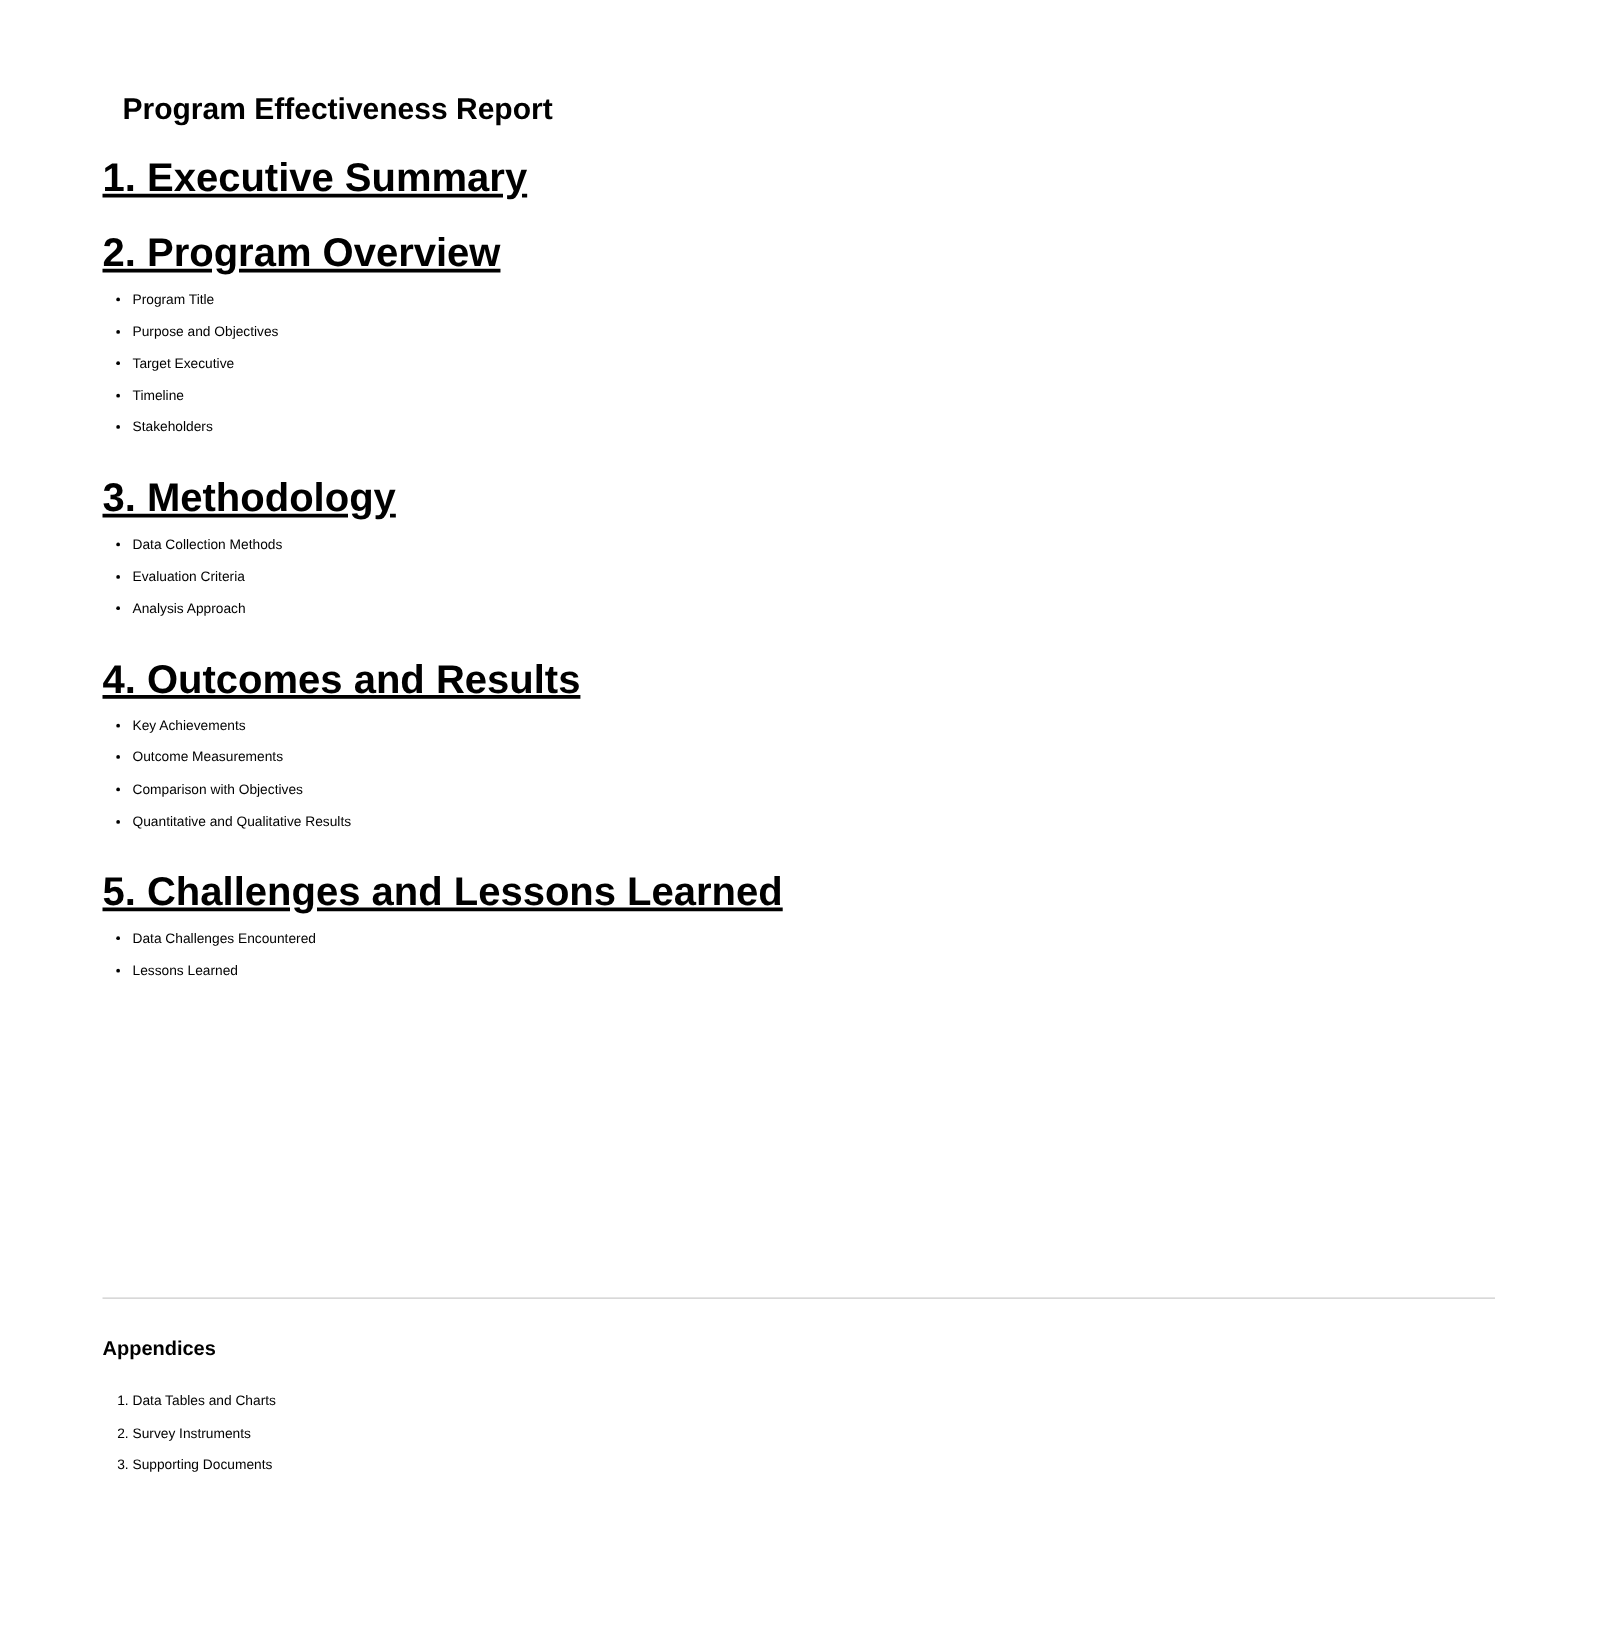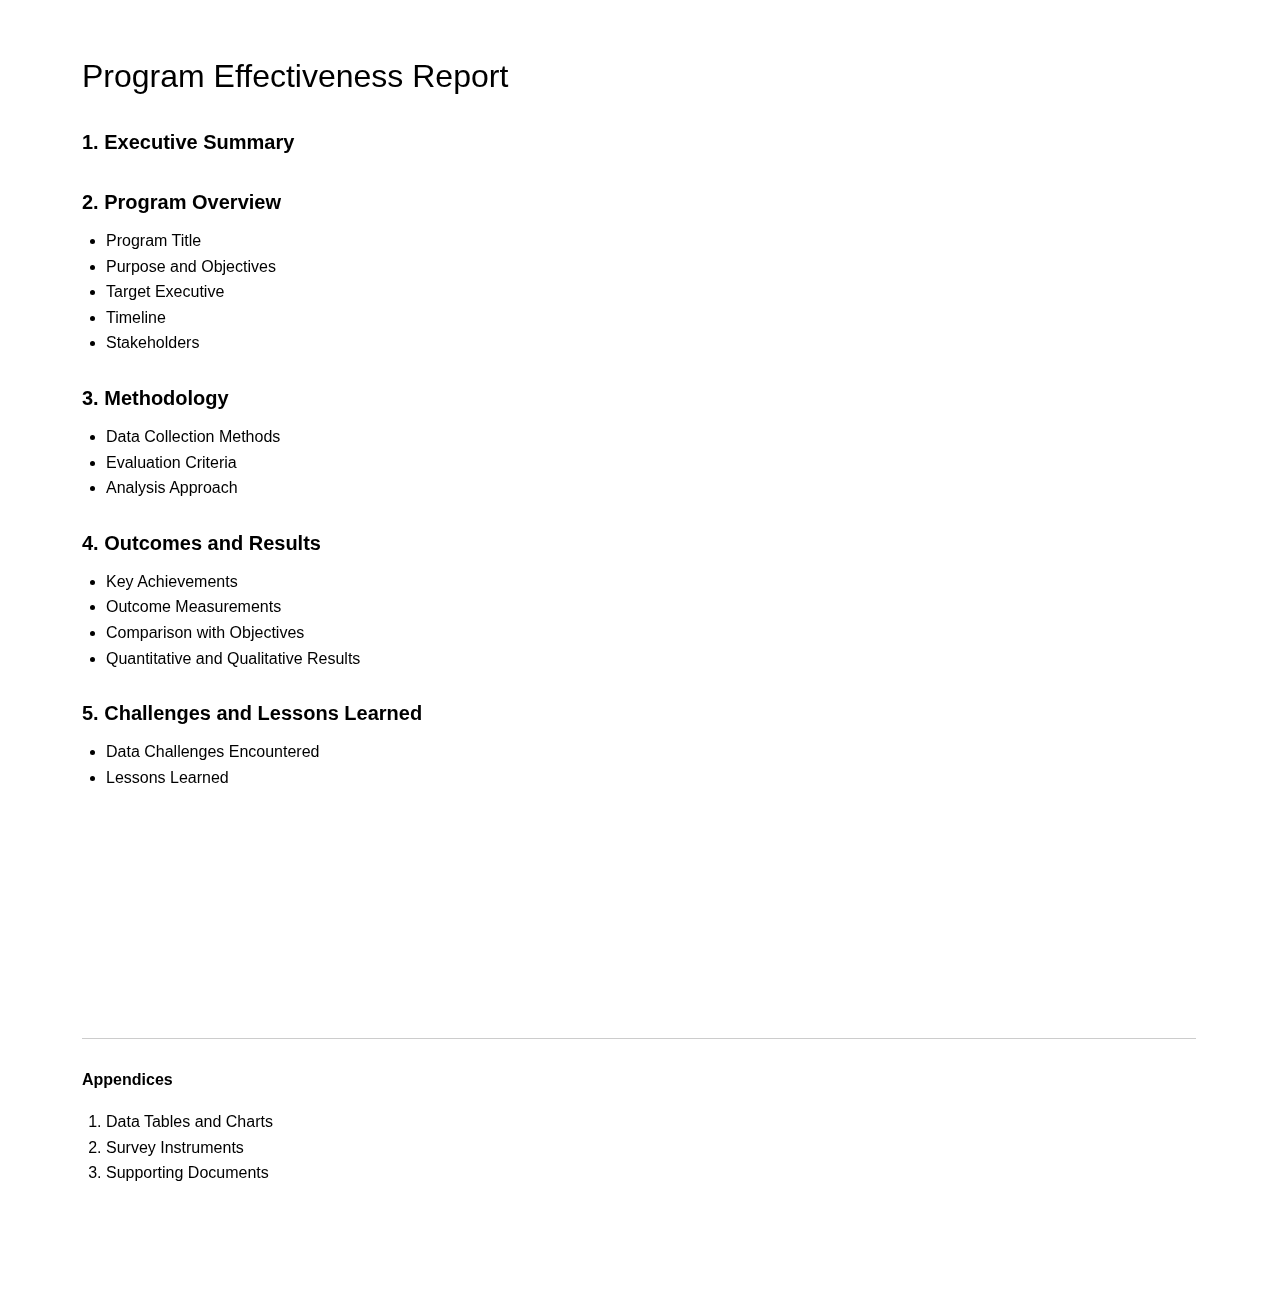--- a/index.html
+++ b/index.html
@@ -1,21 +1,21 @@
 <!DOCTYPE html>
 <html><head>
 <meta charset="utf-8">
 <style>
   html, body { margin: 0; padding: 0; background: #ffffff; }
   body { width: 1278px; height: 1300px; font-family: "Liberation Sans", sans-serif; color: #000; }
   .page { position: absolute; left: 82px; top: 0; width: 1114px; }
-  h1 { font-size: 32px; font-weight: normal; margin: 0; position: absolute; top: 58px; left: 0; white-space: nowrap; }
+  h1 { font-size: 24px; font-weight: bold; margin: 16px; position: absolute; top: 58px; left: 0; white-space: nowrap; }
   .flow { position: absolute; top: 126px; left: 0; width: 1114px; }
-  h2 { font-size: 20px; font-weight: bold; margin: 0 0 0 0; line-height: 32px; }
-  ul, ol { margin: 0; padding-left: 24px; font-size: 16px; }
+  h2 { font-size: 32px; font-weight: bold; margin: 0 0 0 0; line-height: 32px; text-decoration: underline; }
+  ul, ol { margin: 0; padding-left: 24px; font-size: 11px; }
   li { line-height: 25.6px; }
   .sec { margin-bottom: 26px; }
   .sec h2 { margin-bottom: 10px; }
   .sec.empty h2 { margin-bottom: 0; }
   .sec.empty { margin-bottom: 28px; }
   hr { border: none; border-top: 1px solid #cccccc; margin: 0; position: absolute; top: 1038px; left: 0; width: 1114px; }
   h3 { font-size: 16px; font-weight: bold; margin: 0; position: absolute; top: 1071px; left: 0; }
   .appx { position: absolute; top: 1109px; left: 0; }
 </style>
 </head>

